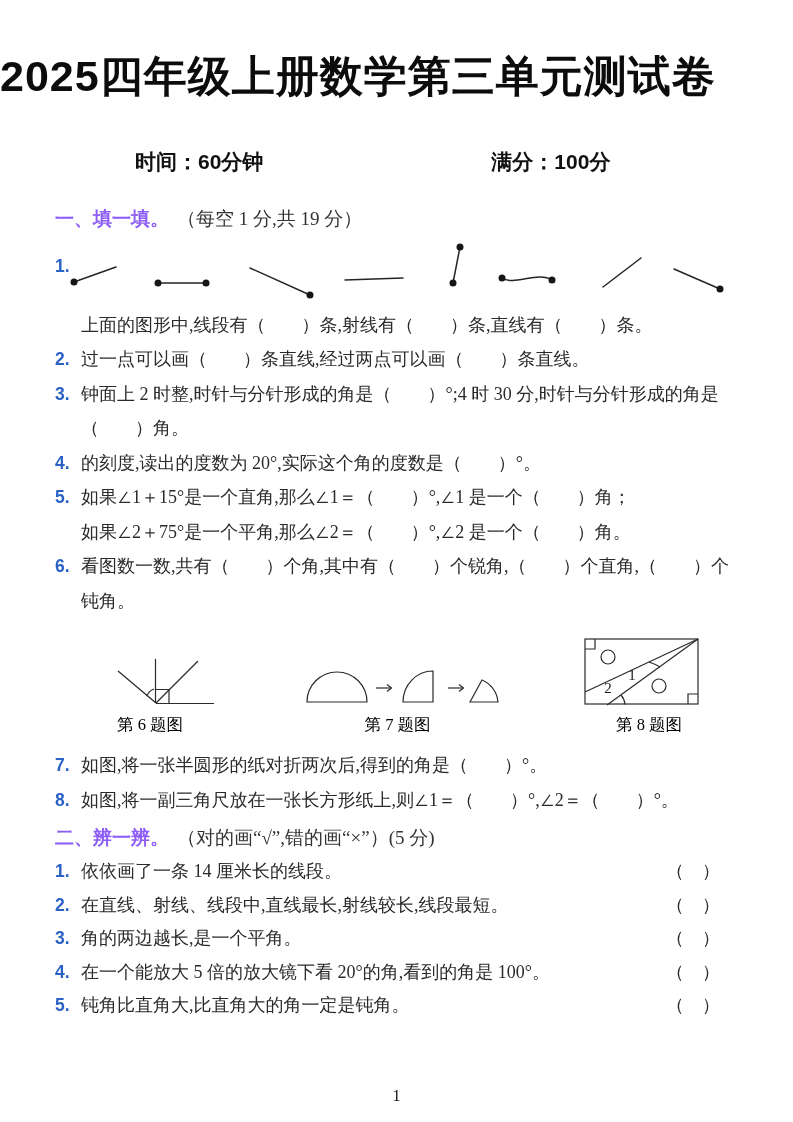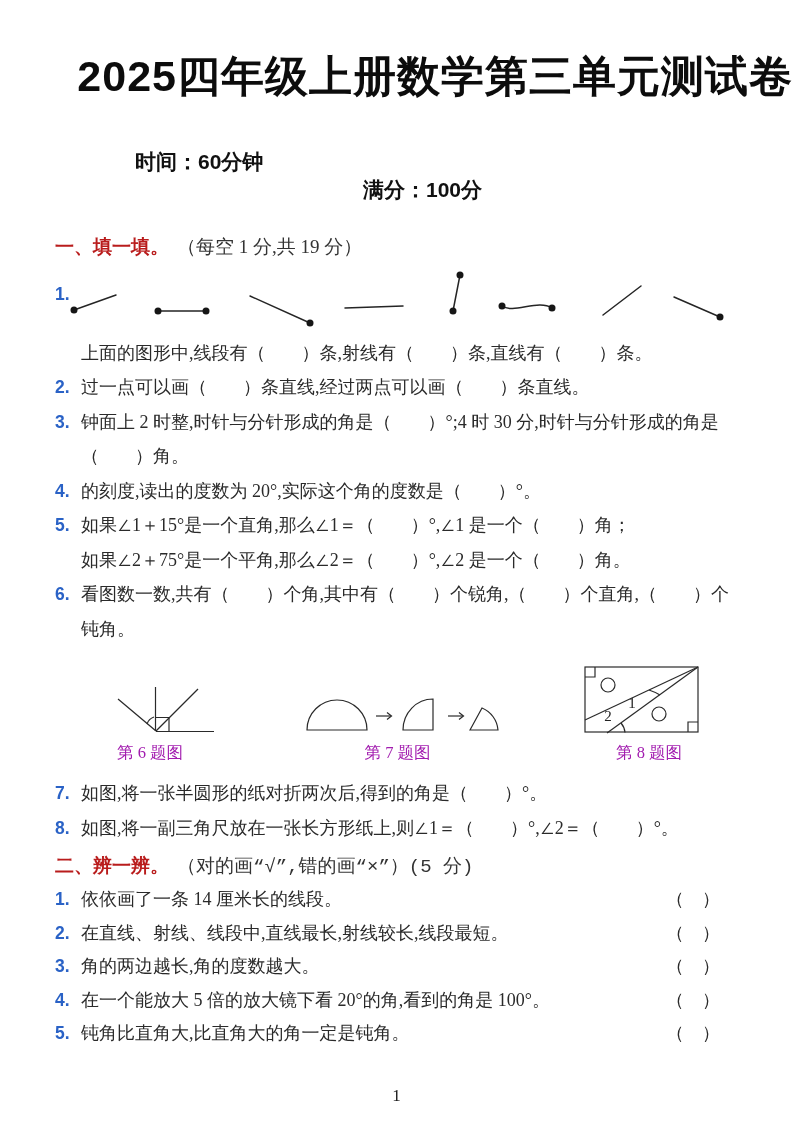--- a/index.html
+++ b/index.html
@@ -2,35 +2,35 @@
 <html><head>
 <meta charset="utf-8">
 <style>
   * { margin:0; padding:0; box-sizing:border-box; }
   html,body { background:#ffffff; }
   .page {
     position:relative; width:793px; height:1122px; background:#ffffff;
     font-family:"Liberation Serif", serif; color:#2a2a2a; overflow:hidden;
   }
   .title {
-    padding-top:50px; text-align:right;
+    padding-top:50px; text-align:left;
     font-family:"Liberation Sans", sans-serif;
     font-size:43px; font-weight:800; color:#0c0c0c; letter-spacing:1px;
     line-height:1.25; white-space:nowrap;
   }
   .info-row {
     display:flex; margin:44px 0 0 135px;
     font-family:"Liberation Sans", sans-serif;
-    font-size:21px; font-weight:700; color:#111;flex-direction:column;
+    font-size:21px; font-weight:700; color:#111;
   }
   .info-item2 { margin-left:228px; }
   .sec-heading {
     margin:30px 0 4px 55px; font-size:19px; white-space:nowrap;
   }
-  .sec-title { font-weight:700; color:#b91c1c; }
+  .sec-title { font-weight:700; color:#8b5cf6; }
   .sec-note { color:#333; margin-left:8px; }
   .qline {
     position:relative; margin-left:55px; margin-right:40px;
     padding-left:26px; font-size:18px; line-height:34.5px; white-space:nowrap;
   }
   .qnum {
     position:absolute; left:0; top:0;
     font-family:"Liberation Sans", sans-serif;
     font-weight:700; font-size:17.5px; color:#2a62c6;
   }
@@ -39,21 +39,21 @@
   .q1-row svg { position:absolute; left:5px; top:0; }
   .figures-row {
     display:flex; align-items:flex-end; margin-left:55px; margin-top:6px; height:112px;
   }
   .figure-block { text-align:center; }
   .fb-6 { width:190px; }
   .fb-7 { width:215px; margin-left:45px; }
   .fb-8 { width:138px; margin-left:75px; }
   .fb-6 svg { display:block; margin-left:50px; }
   .fb-7 svg, .fb-8 svg { display:block; }
-  .fig-caption { font-size:16.5px; color:#a21caf; margin-top:5px; white-space:nowrap; }
+  .fig-caption { font-size:16.5px; color:#000000; margin-top:5px; white-space:nowrap; }
   .tf-row {
     display:flex; justify-content:space-between;
     margin-left:55px; margin-right:73px;
     font-size:18px; line-height:33.5px; white-space:nowrap;
   }
   .tf-text { position:relative; padding-left:26px; }
   .tf-bracket { color:#2a2a2a; }
   .page-num {
     position:absolute; bottom:16px; left:0; right:0;
     text-align:center; font-size:17px; color:#1c1c1c;
@@ -197,21 +197,21 @@
   <div class="qline" style="margin-top:12px;">
     <span class="qnum">7.</span>
     <span>如图,将一张半圆形的纸对折两次后,得到的角是（　　）°。</span>
   </div>
 
   <div class="qline">
     <span class="qnum">8.</span>
     <span>如图,将一副三角尺放在一张长方形纸上,则∠1＝（　　）°,∠2＝（　　）°。</span>
   </div>
 
-  <div class="sec-heading" style="margin-top:8px;font-family:Liberation Mono, monospace;">
+  <div class="sec-heading" style="margin-top:8px;">
     <span class="sec-title">二、辨一辨。</span><span class="sec-note">（对的画“√”,错的画“×”）(5 分)</span>
   </div>
 
   <div class="tf-row">
     <div class="tf-text">
       <span class="qnum">1.</span>
       <span>依依画了一条 14 厘米长的线段。</span>
     </div>
     <span class="tf-bracket">（　）</span>
   </div>
@@ -220,21 +220,21 @@
     <div class="tf-text">
       <span class="qnum">2.</span>
       <span>在直线、射线、线段中,直线最长,射线较长,线段最短。</span>
     </div>
     <span class="tf-bracket">（　）</span>
   </div>
 
   <div class="tf-row">
     <div class="tf-text">
       <span class="qnum">3.</span>
-      <span>角的两边越长,角的度数越大。</span>
+      <span>角的两边越长,是一个平角。</span>
     </div>
     <span class="tf-bracket">（　）</span>
   </div>
 
   <div class="tf-row">
     <div class="tf-text">
       <span class="qnum">4.</span>
       <span>在一个能放大 5 倍的放大镜下看 20°的角,看到的角是 100°。</span>
     </div>
     <span class="tf-bracket">（　）</span>

